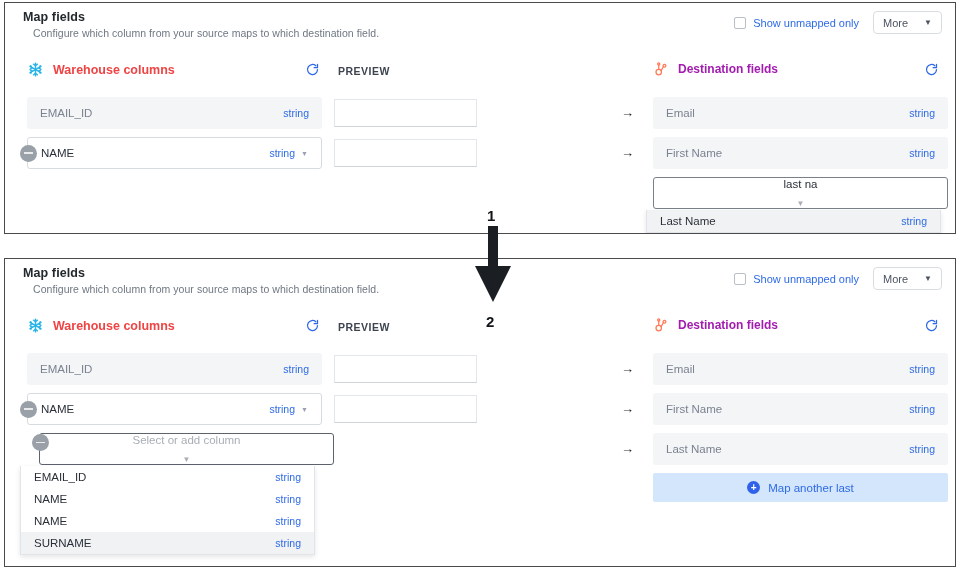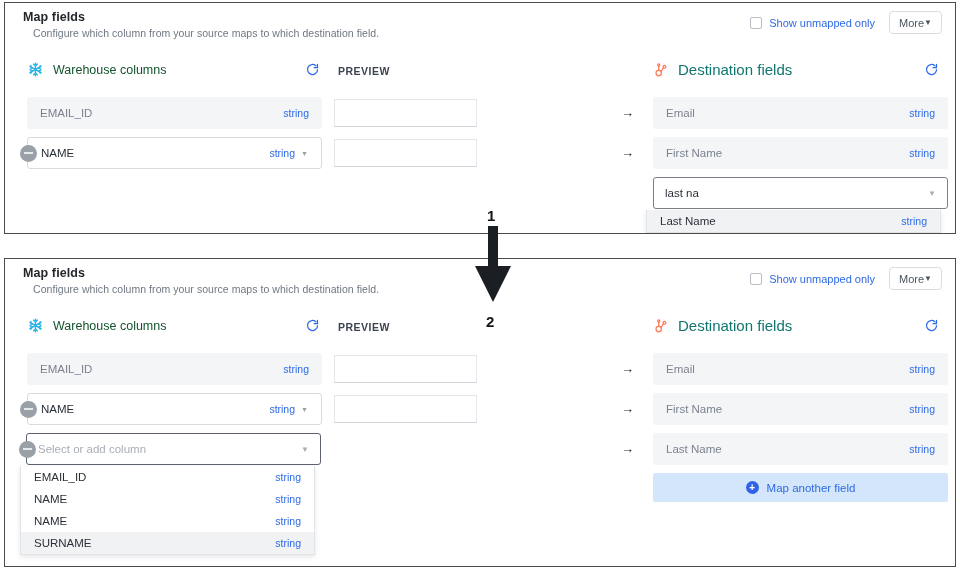--- a/index.html
+++ b/index.html
@@ -38,36 +38,36 @@
   }
   .chk-wrap { display: flex; align-items: center; gap: 7px; padding-left: 11px; }
   .chk-box {
     width: 12px; height: 12px; border: 1px solid #b9bfc7;
     border-radius: 2px; background: #fff;
   }
   .chk-label { font-size: 11px; color: #2e6ae6; }
   .more-btn {
     border: 1px solid #d9dde2; border-radius: 4px; background: #fff;
     height: 23px; padding: 0 9px;
-    display: flex; align-items: center; gap: 0;
+    display: flex; align-items: center; gap: 16px;
     font-size: 11px; color: #4c5460;
   }
   .caret { font-size: 8px; color:#4c5460; line-height: 1; }
 
   
   .colhead { position: relative; height: 28px; }
   .wh-head { position: absolute; left: 22px; top: 0; display: flex; align-items: center; gap: 9px; }
-  .wh-head .lbl { font-size: 12.5px; font-weight: normal; color: #14532d; }
+  .wh-head .lbl { font-size: 12.5px; font-weight: bold; color: #ef4444; }
   .refresh-left { position: absolute; left: 300px; top: 1px; }
   .preview-lbl {
     position: absolute; left: 333px; top: 4px;
     font-size: 10.5px; font-weight: bold; color: #3d4450; letter-spacing: .5px;
   }
   .dest-head { position: absolute; left: 648px; top: 0; display: flex; align-items: center; gap: 9px; }
-  .dest-head .lbl { font-size: 15px; font-weight: normal; color: #0f766e; }
+  .dest-head .lbl { font-size: 12px; font-weight: bold; color: #a21caf; }
   .refresh-right { position: absolute; right: 16px; top: 1px; }
 
   svg.ico { display:block; }
 
   
   .rowzone { position: relative; }
 
   .src-row {
     position: absolute; left: 22px; width: 295px; height: 32px;
     display: flex; align-items: center; justify-content: space-between;
@@ -107,21 +107,21 @@
     padding: 0 13px; font-size: 11.5px; border-radius: 3px;
     background: #f4f5f7; color: #7b8290; gap: 24px;
   }
   .dst-row .type { font-size: 10.5px; color: #2e6ae6; }
 
   
   .combo {
     position: absolute; width: 295px; height: 32px;
     background: #fff; border: 1px solid #7a8089; border-radius: 3px;
     display: flex; align-items: center; justify-content: space-between;
-    padding: 0 11px; font-size: 11.5px; color: #2b3038;
+    padding: 0 11px; font-size: 11.5px; color: #2b3038; flex-direction: column;
   }
   .combo.placeholder { border-color:#5d636c; }
   .combo .ph { color:#a9aeb6; }
   .combo .dd { font-size: 8px; color:#a9aeb6; }
 
   
   .menu {
     position: absolute; background: #ffffff;
     border: 1px solid #e1e4e8; border-top: none;
     box-shadow: 0 2px 5px rgba(0,0,0,.10);
@@ -356,21 +356,21 @@
         <span class="minus-btn">
             <i></i>
           </span>
         <span>NAME</span>
         <span class="type-grp">
           <span class="type">string</span>
           <span class="mini-caret">▼</span>
         </span>
       </div>
 
-      <div class="combo placeholder" style="left:21px; top:88px;">
+      <div class="combo placeholder" style="left:34px; top:88px;">
         <span class="minus-btn">
             <i></i>
           </span>
         <span class="ph">Select or add column</span>
         <span class="dd">▼</span>
       </div>
 
       <div class="menu" style="left:15px; top:121px; width:295px;">
         <div class="menu-item">
           <span>EMAIL_ID</span>
@@ -405,21 +405,21 @@
         <span>First Name</span>
         <span class="type">string</span>
       </div>
       <div class="dst-row" style="top:88px;">
         <span>Last Name</span>
         <span class="type">string</span>
       </div>
 
       <div class="cta" style="top:128px;">
         <span class="plus-circ">+</span>
-        <span>Map another field</span>
+        <span>Map another last</span>
       </div>
     </div>
   </div>
 
   <div class="anno-num" id="anno-1">1</div>
   <div class="anno-num" id="anno-2">2</div>
   <span class="anno-arrow">
     <svg width="46" height="78" viewBox="0 0 46 78">
       <rect x="18" y="0" width="10" height="42" fill="#1b1e22"></rect>
       <polygon points="5,40 41,40 23,76" fill="#1b1e22"></polygon>

